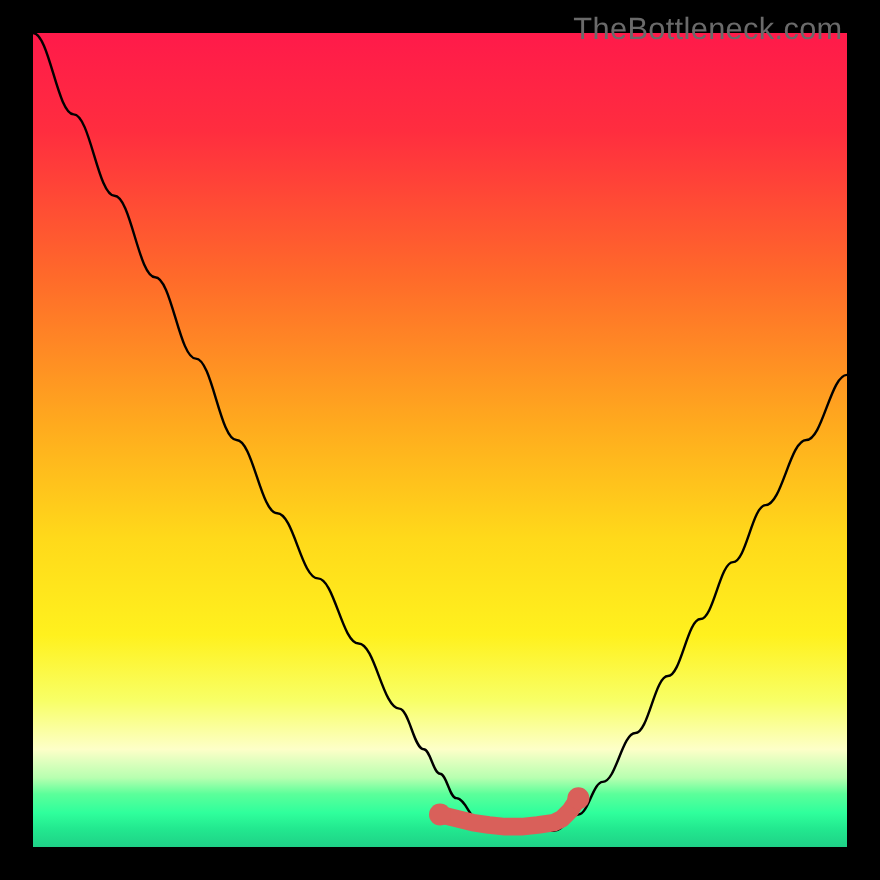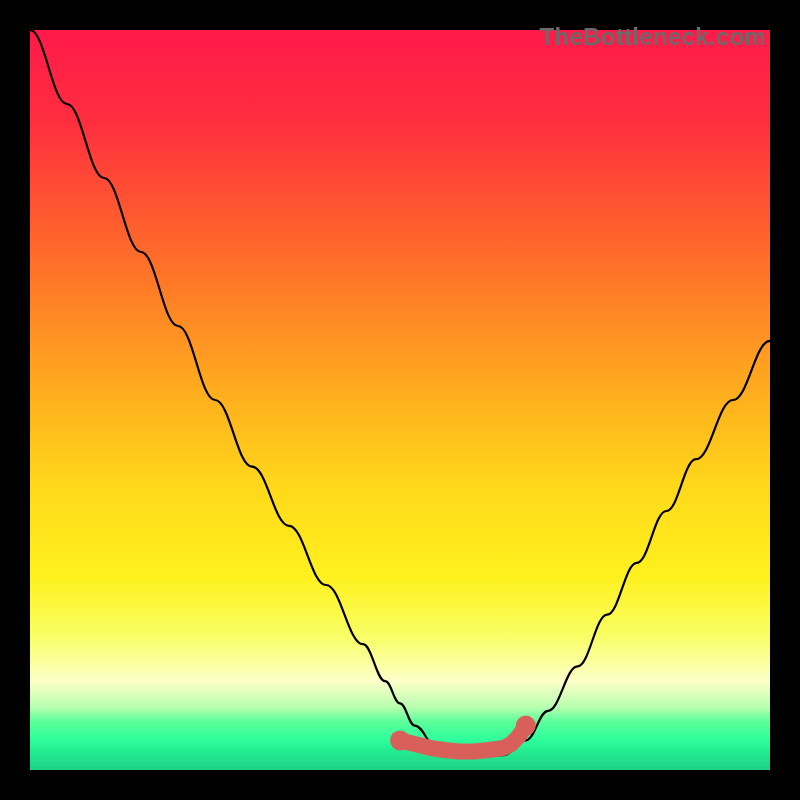--- a/index.html
+++ b/index.html
@@ -29,25 +29,25 @@
   }
   .gradient {
     position: absolute;
     left: 0;
     top: 0;
     width: 100%;
     height: 100%;
   }
   .watermark {
     position: absolute;
-    top: 23px;
+    top: 10px;
     right: 34px;
     color: #6a6a6a;
-    font-size: 24px;
-    font-weight: 700;
+    font-size: 28px;
+    font-weight: 400;
     letter-spacing: 0.3px;
   }
   .curve {
     position: absolute;
     left: 0;
     top: 0;
     width: 100%;
     height: 100%;
     pointer-events: none;
   }

